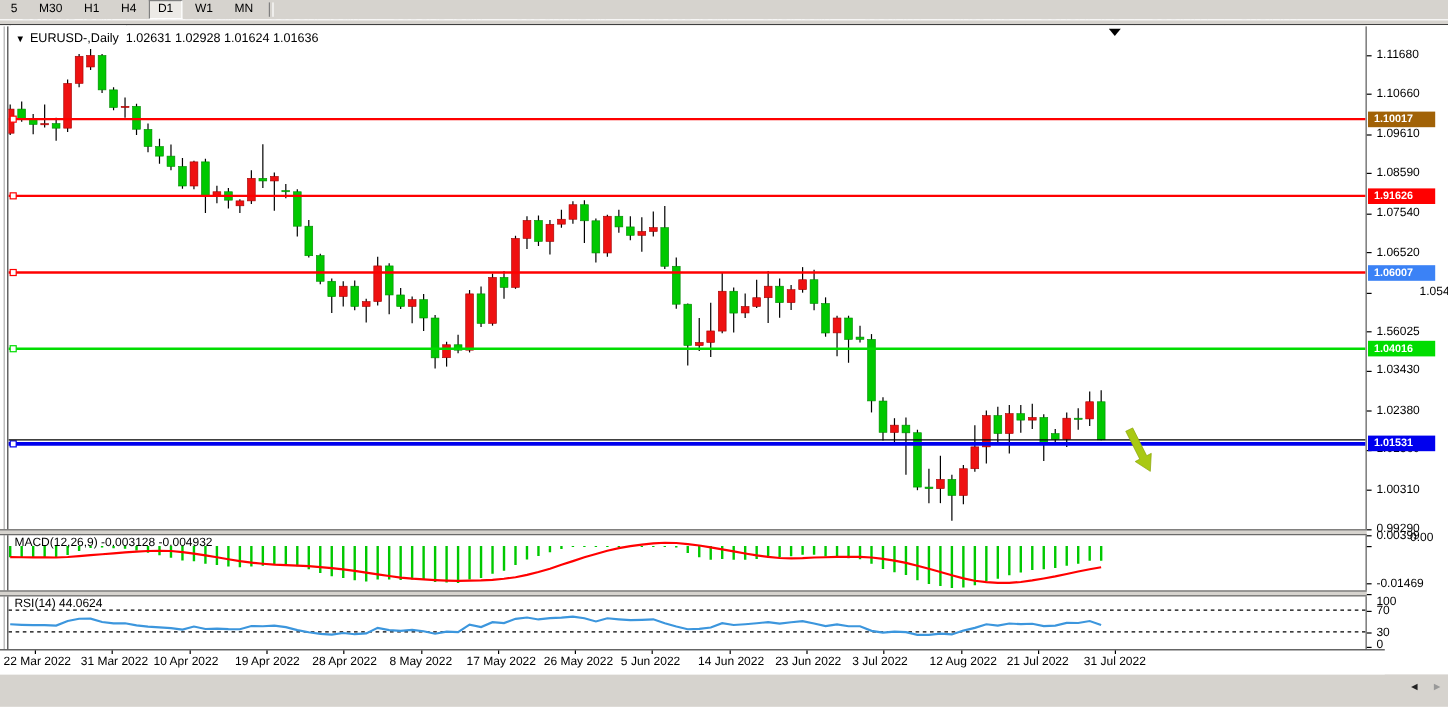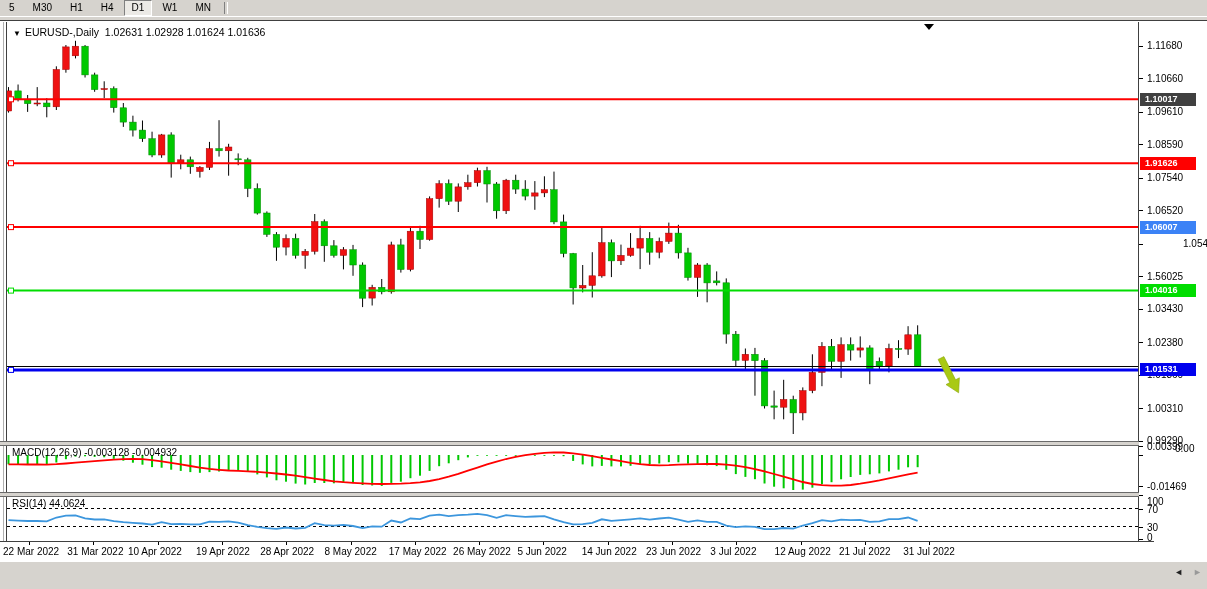--- a/index.html
+++ b/index.html
@@ -604,21 +604,21 @@
     <div style="position: absolute; left: 0px; top: 287.8px; width: 4px; height: 1px; background: rgb(0, 0, 0);"></div>
     <div style="position: absolute; left: 8px; top: 282.3px; font-size: 10px;">1.03430</div>
     <div style="position: absolute; left: 0px; top: 321.3px; width: 4px; height: 1px; background: rgb(0, 0, 0);"></div>
     <div style="position: absolute; left: 8px; top: 315.8px; font-size: 10px;">1.02380</div>
     <div style="position: absolute; left: 0px; top: 353.8px; width: 4px; height: 1px; background: rgb(0, 0, 0);"></div>
     <div style="position: absolute; left: 8px; top: 348.3px; font-size: 10px;">1.01360</div>
     <div style="position: absolute; left: 0px; top: 387.3px; width: 4px; height: 1px; background: rgb(0, 0, 0);"></div>
     <div style="position: absolute; left: 8px; top: 381.8px; font-size: 10px;">1.00310</div>
     <div style="position: absolute; left: 0px; top: 419.8px; width: 4px; height: 1px; background: rgb(0, 0, 0);"></div>
     <div style="position: absolute; left: 8px; top: 414.3px; font-size: 10px;">0.99290</div>
-    <div class="line-price-box" style="top: 71.8px; background: #404040;">1.10017</div>
+    <div class="line-price-box" style="top: 71.8px; background: #a16207;">1.10017</div>
     <div class="line-price-box" style="top: 135.7px; background: rgb(255, 0, 0);">1.91626</div>
     <div class="line-price-box" style="top: 199.6px; background: #3b82f6;">1.06007</div>
     <div class="line-price-box" style="top: 263.1px; background: rgb(0, 221, 0);">1.04016</div>
     <div class="line-price-box" style="top: 342.4px; background: rgb(0, 0, 238);">1.01531</div>
     <div style="position: absolute; left: 0px; top: 425px; width: 4px; height: 1px; background: rgb(0, 0, 0);"></div>
     <div style="position: absolute; left: 8px; top: 420px; font-size: 10px;">0.00399</div>
     <div style="position: absolute; left: 0px; top: 434px; width: 4px; height: 1px; background: rgb(0, 0, 0);"></div>
     <div style="position: absolute; left: 8px; top: 422px; font-size: 10px; padding-left: 28px;">0.00</div>
     <div style="position: absolute; left: 0px; top: 465px; width: 4px; height: 1px; background: rgb(0, 0, 0);"></div>
     <div style="position: absolute; left: 8px; top: 460px; font-size: 10px;">-0.01469</div>

